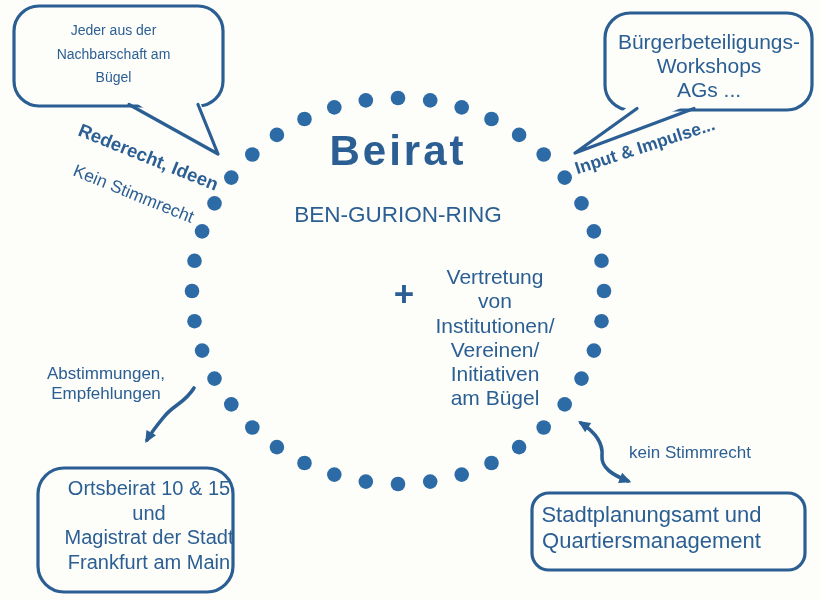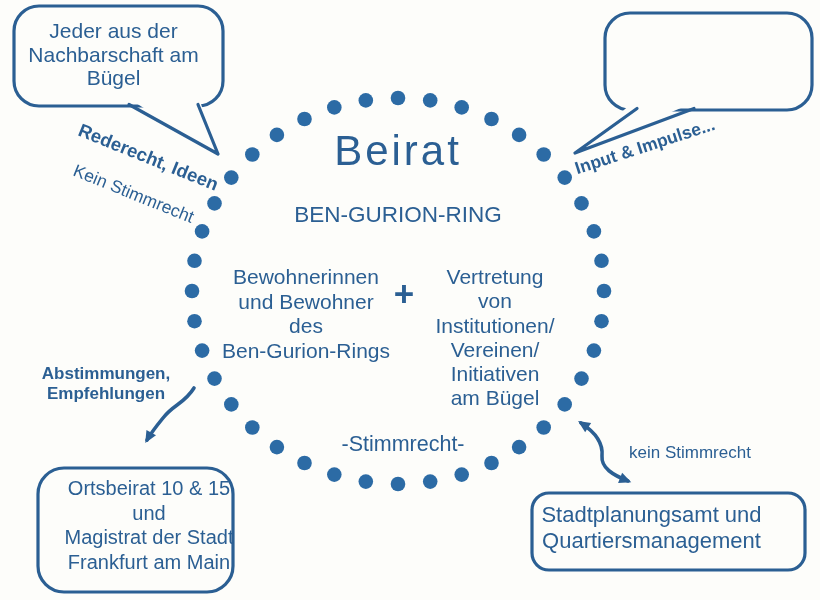--- a/index.html
+++ b/index.html
@@ -17,32 +17,32 @@
     color:var(--ink);
   }
   .stage svg{position:absolute;left:0;top:0;}
   .txt{position:absolute;white-space:pre-line;}
   .ctr{text-align:center;}
   .outline{fill:none;stroke:var(--ink);stroke-width:3.2;}
   .fillbg{fill:var(--bg);stroke:none;}
   .tail{fill:none;stroke:var(--ink);stroke-width:3.2;stroke-linecap:round;}
   .arrow{fill:none;stroke:var(--ink);stroke-width:3.6;stroke-linecap:round;}
 
-  .bubble-tl-text{left:16px;top:19px;width:195px;font-size:21px;line-height:23.5px;}
+  .bubble-tl-text{left:16px;top:19px;width:195px;font-size:14px;line-height:23.5px;}
   .bubble-tr-text{left:606px;top:30px;width:206px;font-size:21px;line-height:24px;}
 
   .label-tl{left:62px;top:127px;width:158px;transform:rotate(22deg);}
   .label-tl .b{font-weight:bold;font-size:18.5px;line-height:22px;}
   .label-tl .n{font-size:17.5px;line-height:21px;}
   .label-tr{left:569px;top:136px;width:152px;transform:rotate(-18deg);font-weight:bold;font-size:17.5px;}
-  .label-left{left:38px;top:364px;width:136px;font-weight:bold;font-size:17px;line-height:19.5px;}
+  .label-left{left:38px;top:364px;width:136px;font-weight:normal;font-size:17px;line-height:19.5px;}
   .label-right-b{left:629px;top:404px;width:170px;font-weight:bold;font-size:17px;line-height:19.5px;text-align:left;}
   .label-right-n{left:629px;top:443px;width:170px;font-size:17px;text-align:left;}
 
-  .title-main{left:248px;top:127px;width:300px;font-weight:normal;font-size:42px;letter-spacing:3px;}
+  .title-main{left:248px;top:127px;width:300px;font-weight:bold;font-size:42px;letter-spacing:3px;}
   .title-sub1{left:248px;top:177px;width:300px;font-size:22px;letter-spacing:3px;}
   .title-sub2{left:248px;top:202px;width:300px;font-size:22.5px;letter-spacing:0px;}
 
   .members-left{left:206px;top:265px;width:200px;font-size:21px;line-height:24.6px;}
   .members-plus{left:389px;top:274px;width:30px;font-weight:bold;font-size:35px;}
   .members-right{left:395px;top:265px;width:200px;font-size:21px;line-height:24.3px;text-align:center;}
   .voting{left:303px;top:432px;width:200px;font-size:21.5px;}
 
   .box-bl-text{left:40px;top:476px;width:218px;font-size:20px;line-height:24.5px;}
   .box-br-text{left:534px;top:502px;width:235px;font-size:22px;line-height:26px;}
@@ -119,46 +119,44 @@
     <rect class="outline" x="532" y="493" width="273" height="77" rx="17"></rect>
 
     <path class="arrow" d="M194,388 C184,404 174,404 163,418 C154,429 151,433 147,440" marker-end="url(#ah)"></path>
 
     <path class="arrow" d="M581,423 C598,434 603,446 602,456 C601,468 613,475 628,481" marker-start="url(#ah)" marker-end="url(#ah)"></path>
   </svg>
 
   <div class="txt ctr bubble-tl-text">Jeder aus der
 Nachbarschaft am
 Bügel</div>
+  <div class="txt ctr bubble-tr-text">Bürgerbeteiligungs-
+Workshops
+AGs ...</div>
 
   <div class="txt ctr label-tl">
     <div class="b">Rederecht, Ideen</div>
     <div class="n">Kein Stimmrecht</div>
   </div>
   <div class="txt ctr label-tr">Input &amp; Impulse...</div>
 
   <div class="txt ctr label-left">Abstimmungen,
 Empfehlungen</div>
   <div class="txt label-right-n">kein Stimmrecht</div>
 
   <div class="txt ctr title-main">Beirat</div>
   <div class="txt ctr title-sub2">BEN-GURION-RING</div>
 
-  <div class="txt ctr members-left">Bewohnerinnen
-und Bewohner
-des
-Ben-Gurion-Rings</div>
   <div class="txt ctr members-plus">+</div>
   <div class="txt ctr members-right">Vertretung
 von
 Institutionen/
 Vereinen/
 Initiativen
 am Bügel</div>
-  <div class="txt ctr voting">-Stimmrecht-</div>
 
   <div class="txt ctr box-bl-text">Ortsbeirat 10 &amp; 15
 und
 Magistrat der Stadt
 Frankfurt am Main</div>
   <div class="txt ctr box-br-text">Stadtplanungsamt und
 Quartiersmanagement</div>
 
 </div>
 

